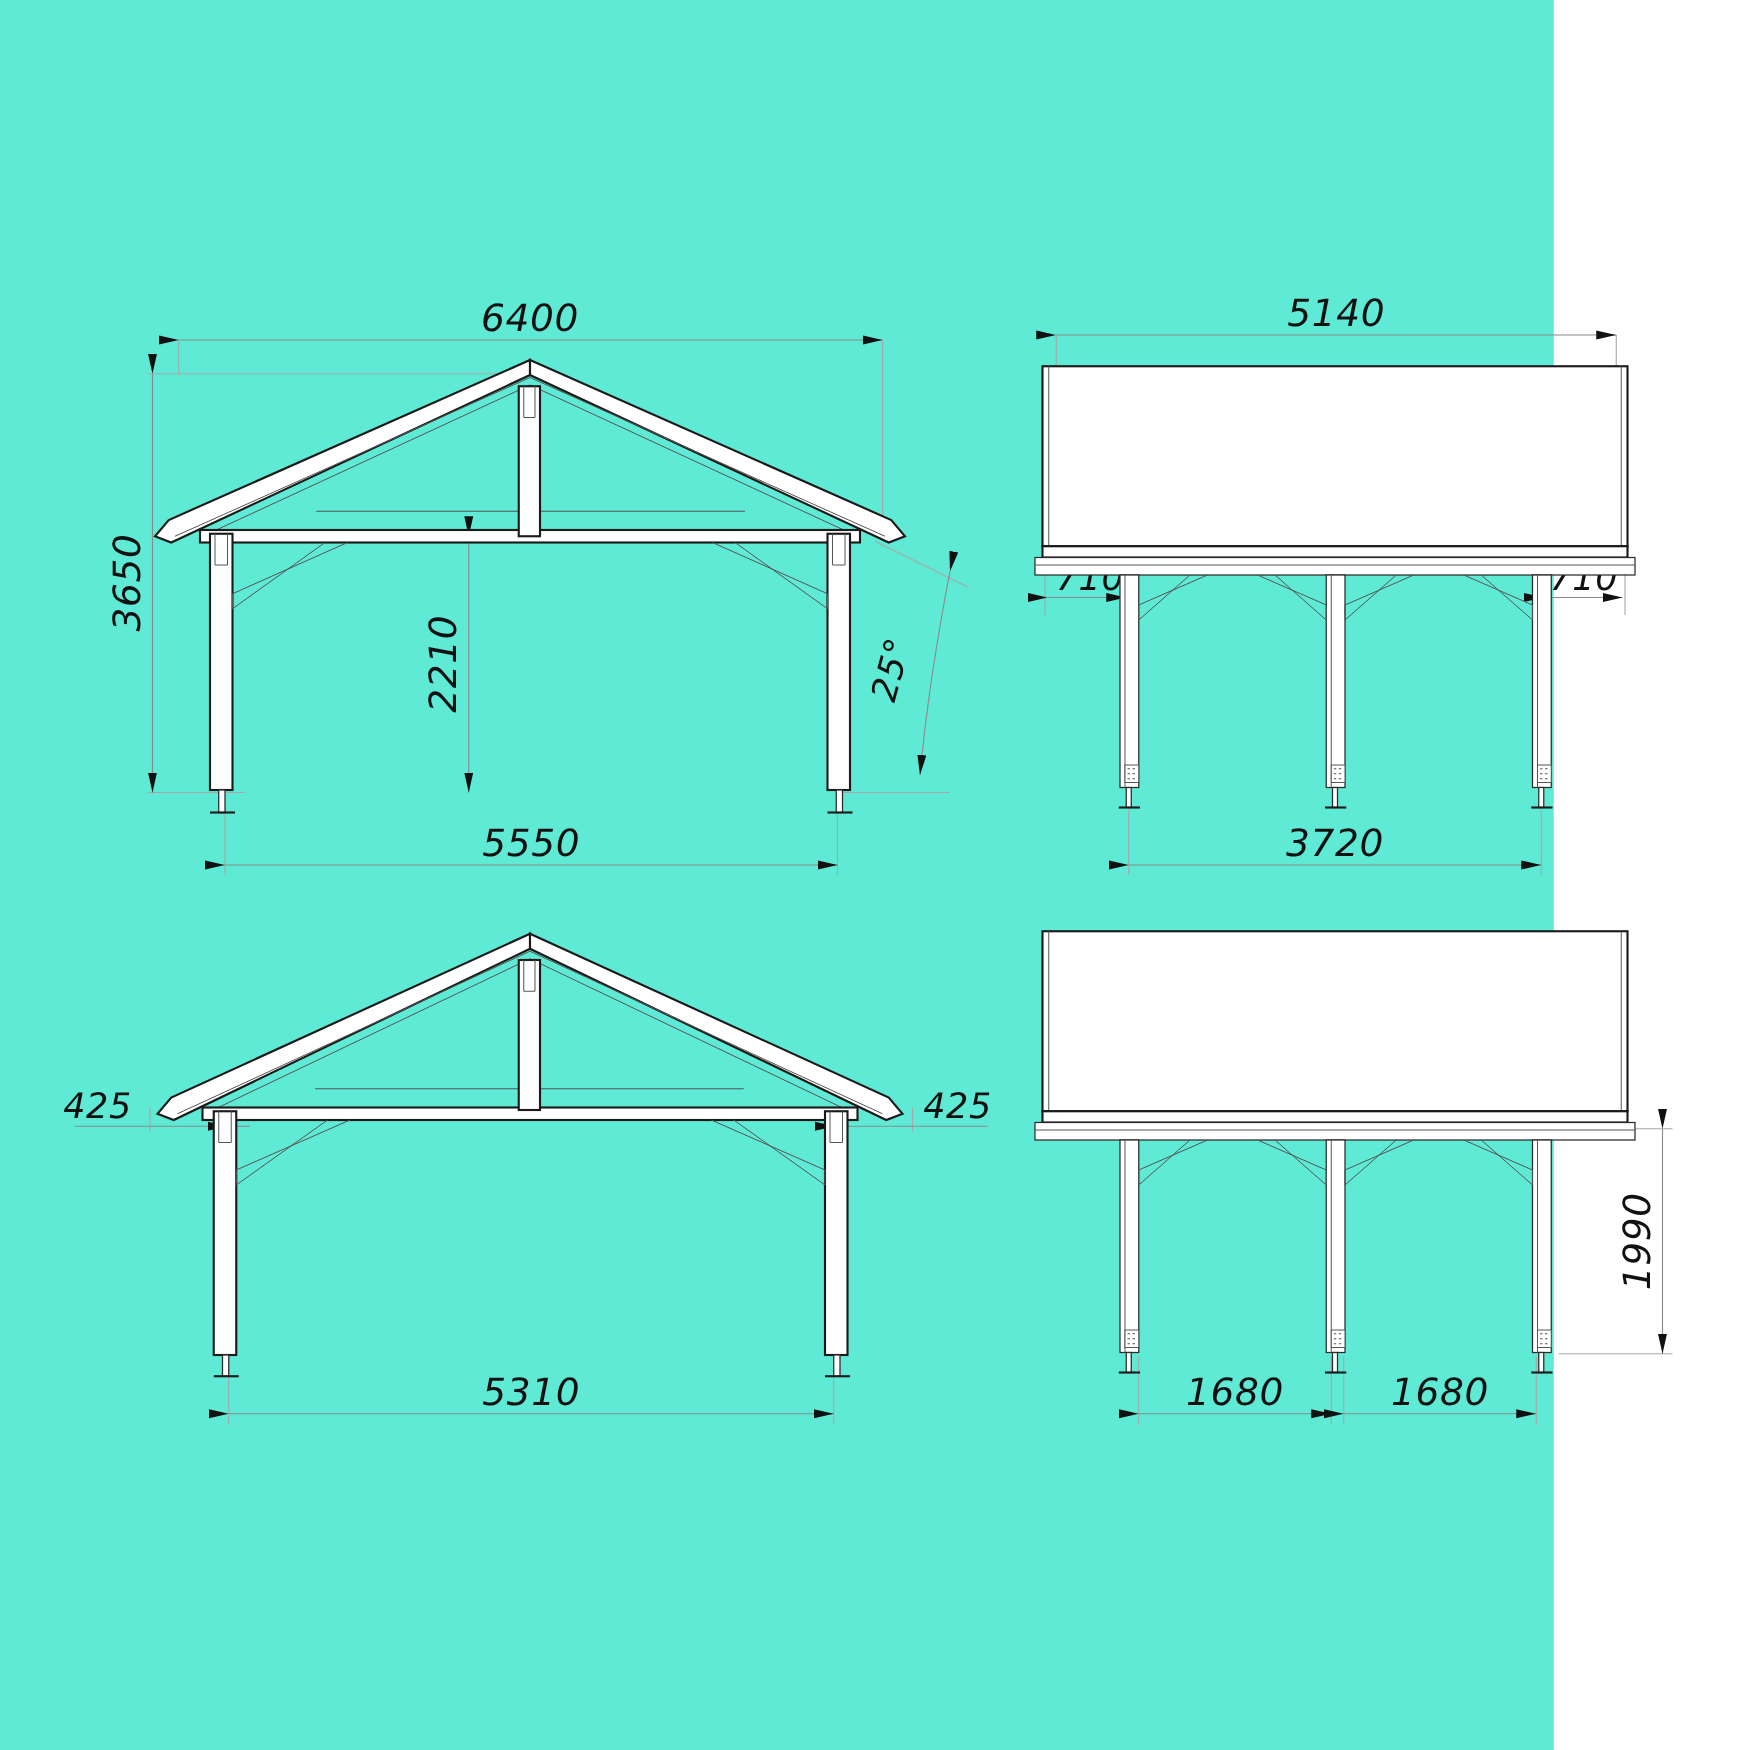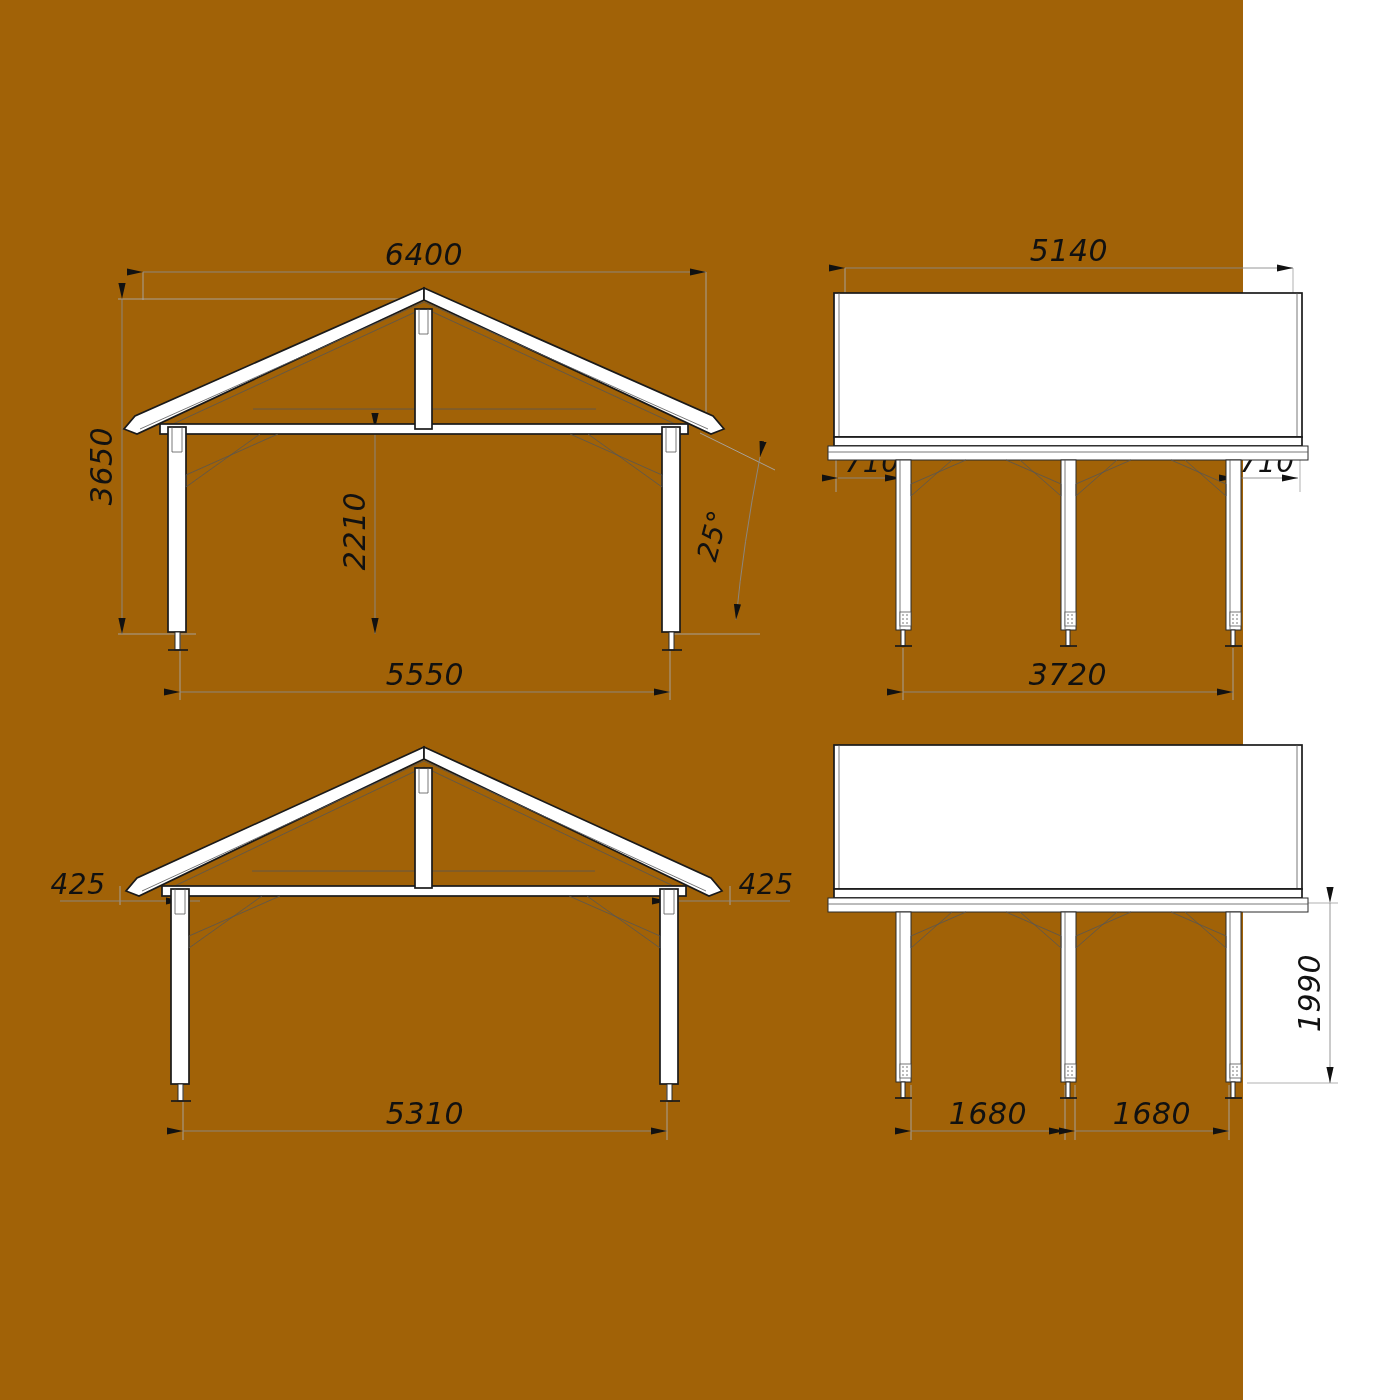--- a/index.html
+++ b/index.html
@@ -10,21 +10,21 @@
   body {
     width: 1400px;
     height: 1400px;
     font-family: "Liberation Sans", sans-serif;
     overflow: hidden;
   }
   #sheet {
     position: relative;
     width: 1243px;
     height: 1400px;
-    background: #a16207;
+    background: #5eead4;
   }
   svg.drawing {
     position: absolute;
     top: 0;
     left: 0;
     width: 1400px;
     height: 1400px;
     display: block;
   }
   

